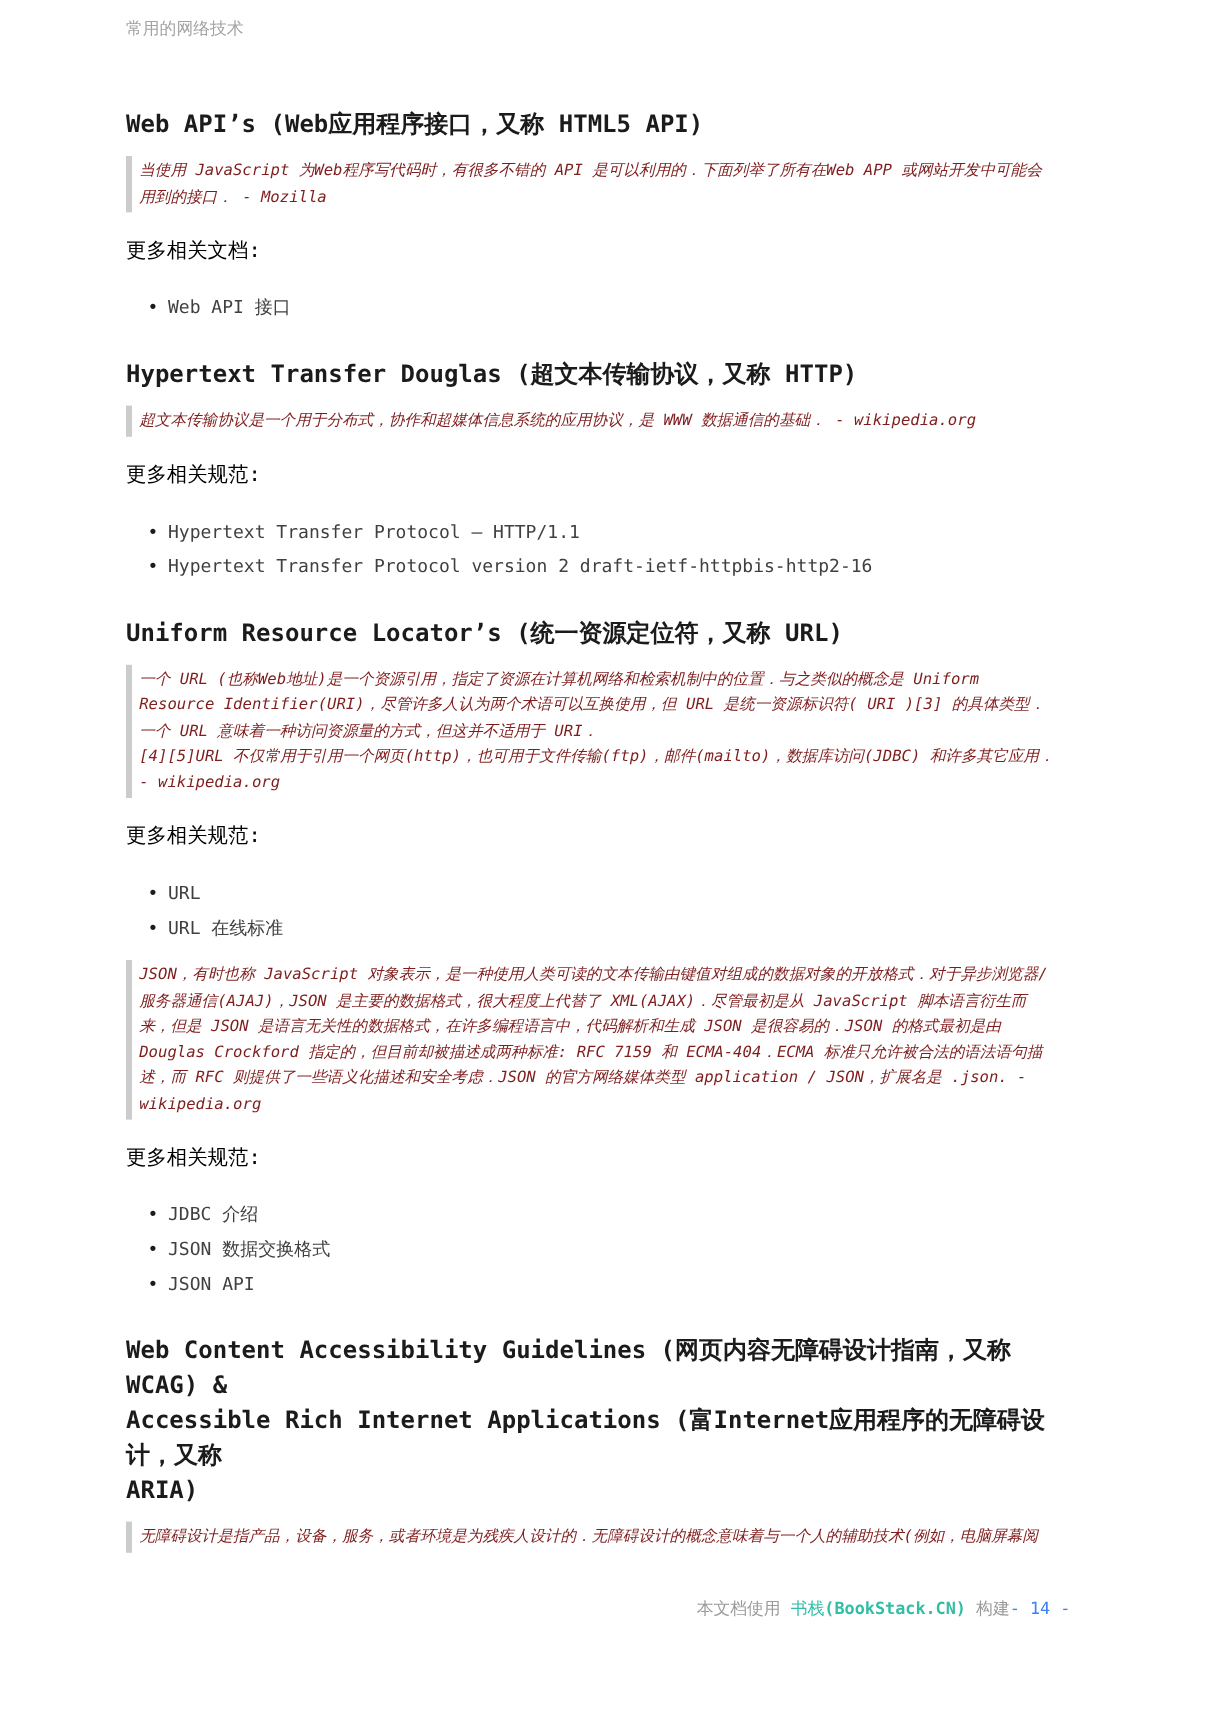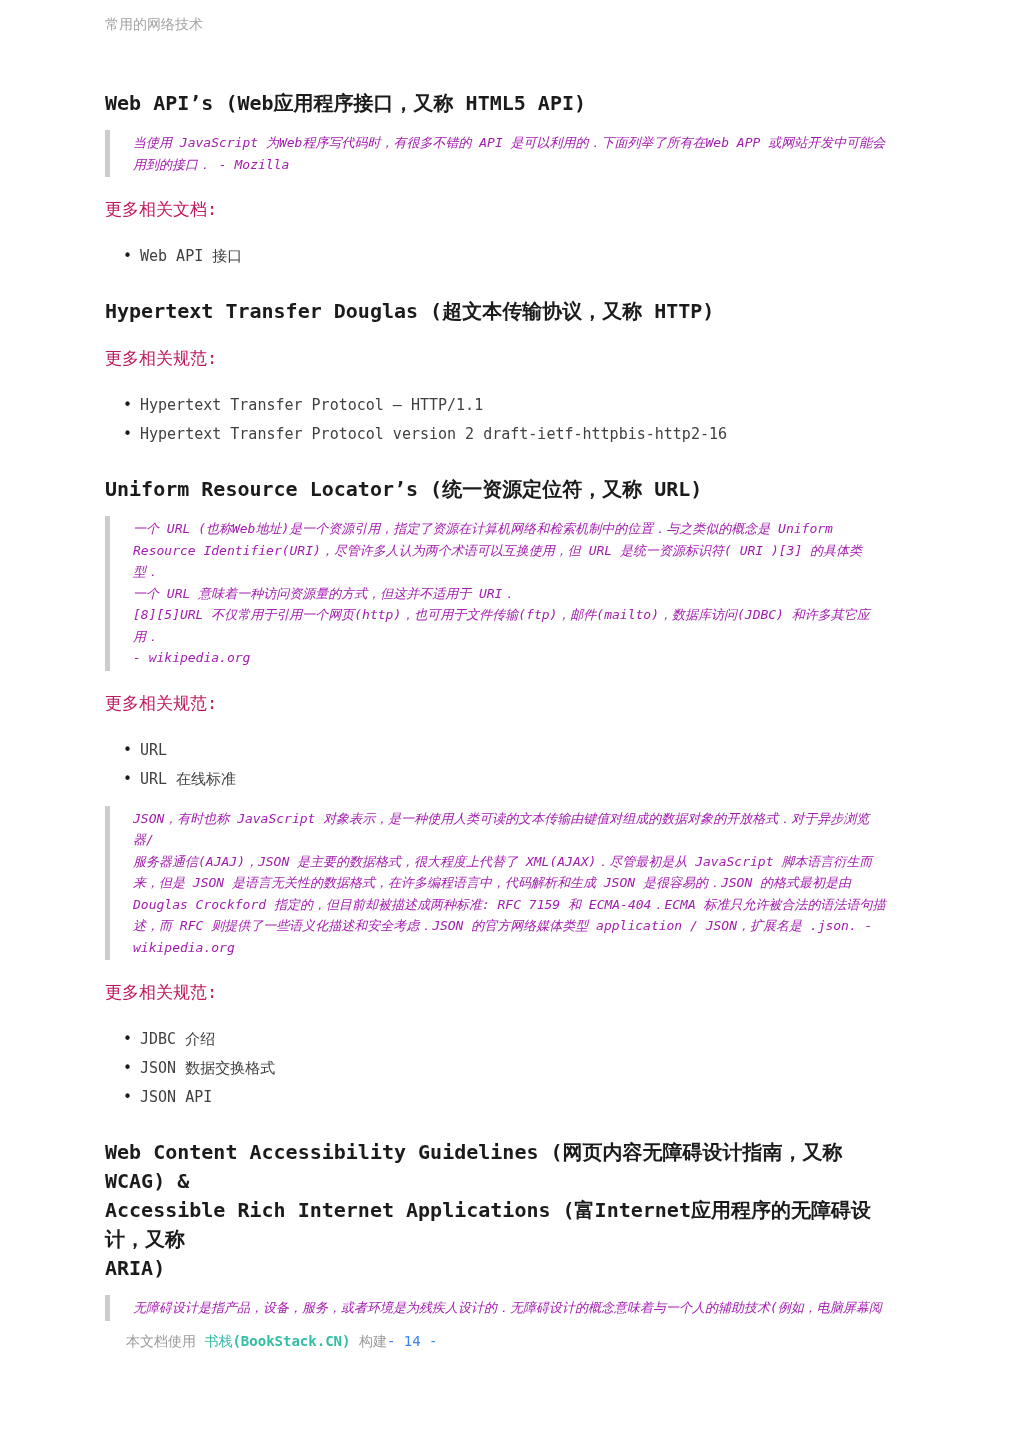--- a/index.html
+++ b/index.html
@@ -17,45 +17,45 @@
   h2.sec-title {
     font-size: 20px; line-height: 29px; font-weight: 700;
     color: #1b1b1b; margin: 26px 0 0; white-space: pre-line;
     letter-spacing: 0;
   }
   h2.first { margin-top: 55px; }
 
   blockquote.quote {
     margin: 12px 0 0;
     border-left: 5px solid #cccccc;
-    padding: 2px 0 2px 23px;
+    padding: 2px 0 2px 6px;
     font-size: 13px; line-height: 21.5px;
-    font-style: italic; color: #a21caf;
+    font-style: italic; color: #7f1d1d;
     white-space: pre-line;
   }
 
   .more-label {
     font-size: 17px; line-height: 24px; font-weight: 400;
-    color: #be185d; margin: 20px 0 0;
+    color: #000000; margin: 20px 0 0;
   }
 
   ul.link-list { list-style: none; margin: 21px 0 0; padding: 0 0 0 18px; }
   ul.link-list li {
     position: relative; padding-left: 17px;
     font-size: 15px; line-height: 29px;
   }
   ul.link-list li .bullet {
     position: absolute; left: 0; top: 0;
     color: #1b1b1b; font-style: normal;
   }
   a.doc-link { color: #404040; text-decoration: none; cursor: pointer; }
 
   .doc-footer {
-    position: absolute; left: 126px; top: 1331px; width: 782px;
-    display: flex; justify-content: flex-start; align-items: baseline;
+    position: absolute; left: 110px; top: 1331px; width: 782px;
+    display: flex; justify-content: flex-end; align-items: baseline;
     font-size: 14px; line-height: 20px; color: #9a9a9a;
   }
   .footer-left { white-space: pre; }
   a.brand-link { color: #32bea5; text-decoration: none; white-space: pre; }
   .brand-domain { font-weight: 700; }
   .page-number { color: #3b82f6; }
 </style>
 </head>
 <body>
 
@@ -68,33 +68,34 @@
     <blockquote class="quote">当使用 JavaScript 为Web程序写代码时，有很多不错的 API 是可以利用的．下面列举了所有在Web APP 或网站开发中可能会
 用到的接口． - Mozilla</blockquote>
     <div class="more-label">更多相关文档:</div>
     <ul class="link-list">
       <li><span class="bullet">•</span><a class="doc-link">Web API 接口</a></li>
     </ul>
   </section>
 
   <section>
     <h2 class="sec-title">Hypertext Transfer Douglas (超文本传输协议，又称 HTTP)</h2>
+    <blockquote class="quote">超文本传输协议是一个用于分布式，协作和超媒体信息系统的应用协议，是 WWW 数据通信的基础． - wikipedia.org</blockquote>
     <div class="more-label">更多相关规范:</div>
     <ul class="link-list">
       <li><span class="bullet">•</span><a class="doc-link">Hypertext Transfer Protocol — HTTP/1.1</a></li>
       <li><span class="bullet">•</span><a class="doc-link">Hypertext Transfer Protocol version 2 draft-ietf-httpbis-http2-16</a></li>
     </ul>
   </section>
 
   <section>
     <h2 class="sec-title">Uniform Resource Locator’s (统一资源定位符，又称 URL)</h2>
     <blockquote class="quote">一个 URL (也称Web地址)是一个资源引用，指定了资源在计算机网络和检索机制中的位置．与之类似的概念是 Uniform
 Resource Identifier(URI)，尽管许多人认为两个术语可以互换使用，但 URL 是统一资源标识符( URI )[3] 的具体类型．
 一个 URL 意味着一种访问资源量的方式，但这并不适用于 URI．
-[8][5]URL 不仅常用于引用一个网页(http)，也可用于文件传输(ftp)，邮件(mailto)，数据库访问(JDBC) 和许多其它应用．
+[4][5]URL 不仅常用于引用一个网页(http)，也可用于文件传输(ftp)，邮件(mailto)，数据库访问(JDBC) 和许多其它应用．
 - wikipedia.org</blockquote>
     <div class="more-label">更多相关规范:</div>
     <ul class="link-list">
       <li><span class="bullet">•</span><a class="doc-link">URL</a></li>
       <li><span class="bullet">•</span><a class="doc-link">URL 在线标准</a></li>
     </ul>
   </section>
 
   <section>
     <blockquote class="quote">JSON，有时也称 JavaScript 对象表示，是一种使用人类可读的文本传输由键值对组成的数据对象的开放格式．对于异步浏览器/

